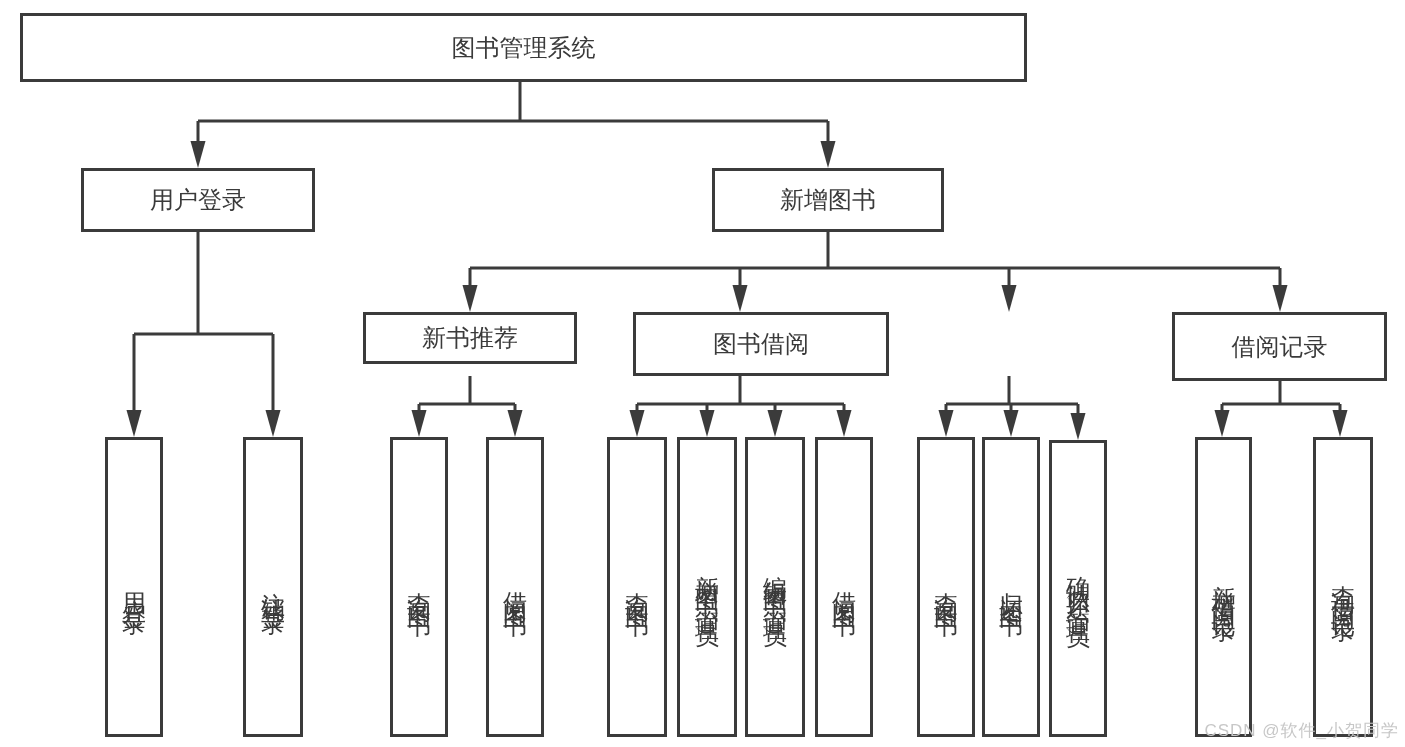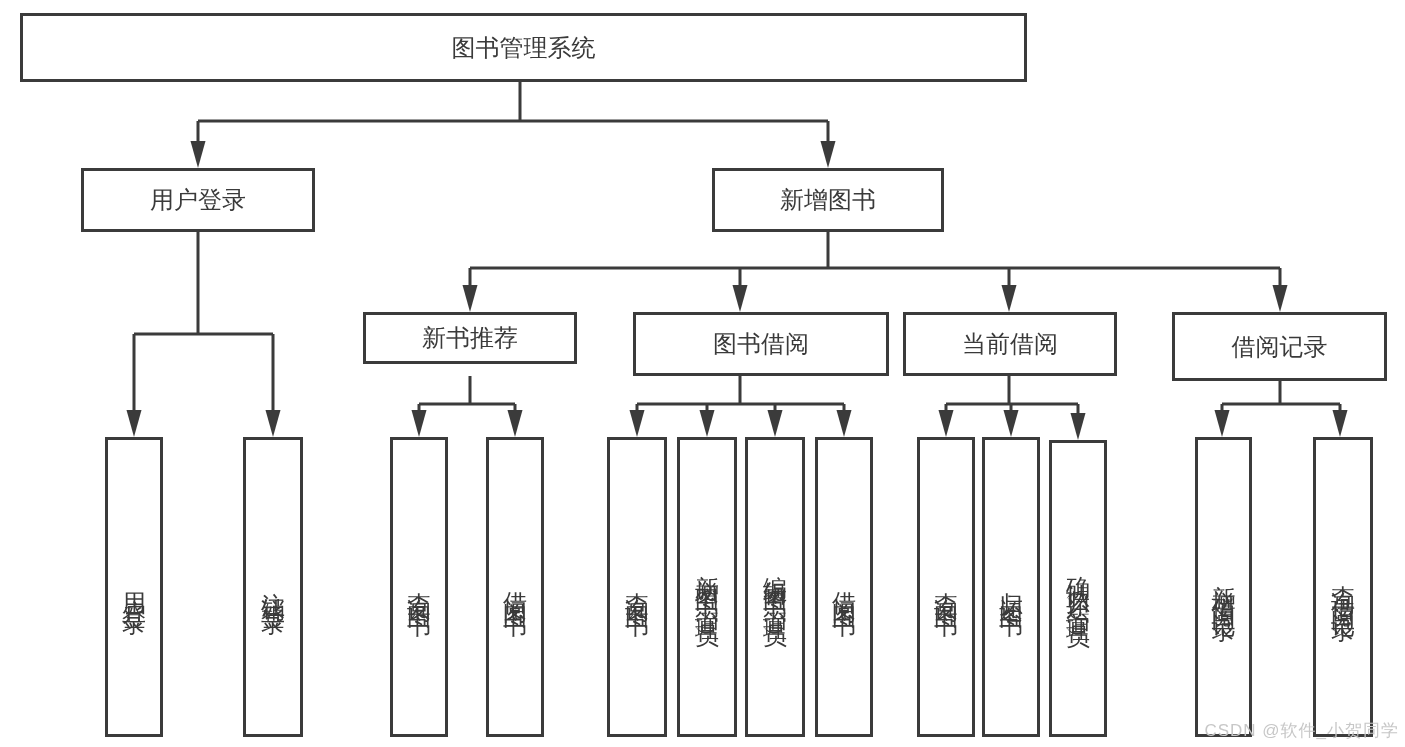--- a/index.html
+++ b/index.html
@@ -109,23 +109,20 @@
   <div class="node" style="left:712px;top:168px;width:232px;height:64px;">
     <span>新增图书</span>
   </div>
 
   <div class="node" style="left:363px;top:312px;width:214px;height:52px;">
     <span>新书推荐</span>
   </div>
   <div class="node" style="left:633px;top:312px;width:256px;height:64px;">
     <span>图书借阅</span>
   </div>
-  <div class="node" style="left:903px;top:312px;width:214px;height:64px;">
-    <span>当前借阅</span>
-  </div>
   <div class="node" style="left:1172px;top:312px;width:215px;height:69px;">
     <span>借阅记录</span>
   </div>
 
   <div class="node vnode" style="left:105px;top:437px;width:58px;height:300px;">
     <span class="vlabel">用户登录</span>
   </div>
   <div class="node vnode" style="left:243px;top:437px;width:60px;height:300px;">
     <span class="vlabel">注销登录</span>
   </div>

